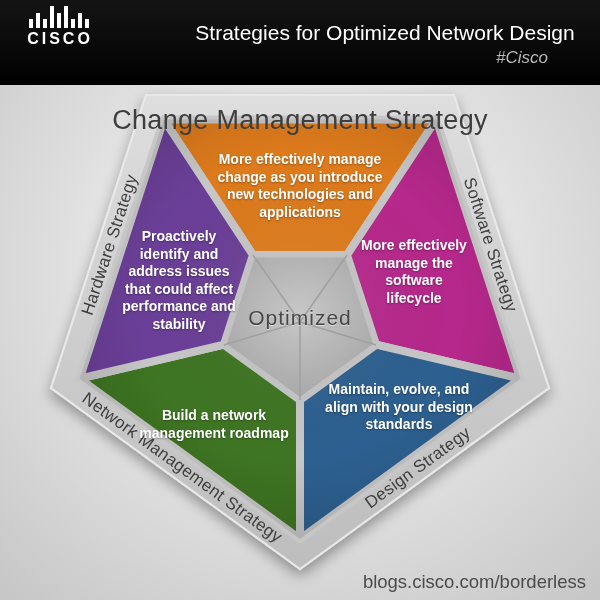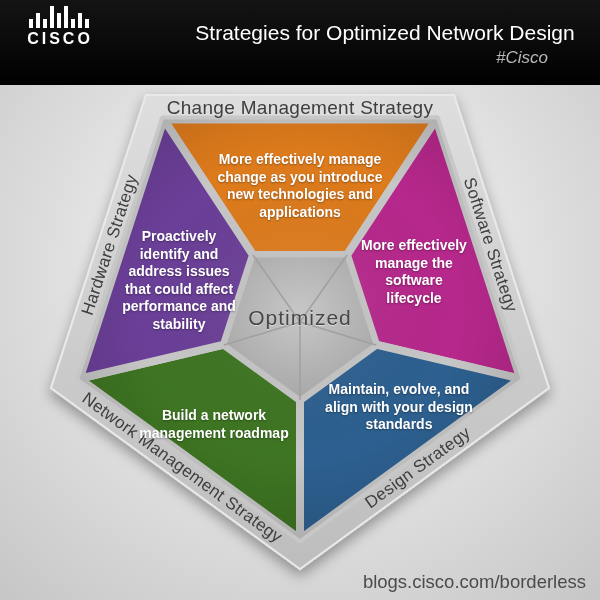--- a/index.html
+++ b/index.html
@@ -24,21 +24,21 @@
   .hashtag{
     position:absolute;top:48px;right:52px;
     color:#b9b9b9;font-size:17px;font-style:italic;text-align:right;
   }
   
   .diagram-svg{position:absolute;left:0;top:0;z-index:1;}
   .overlay{position:absolute;z-index:2;transform:translate(-50%,-50%);pointer-events:none;}
   .edge-label{
     color:#3e3e3e;font-size:17px;white-space:nowrap;letter-spacing:.3px;
   }
-  .edge-label.top{font-size:19px;}
+  .edge-label.top{font-size:27px;margin-top:12px;}
   .sector-text{
     color:#fff;font-weight:bold;font-size:14px;line-height:1.25;text-align:center;
     text-shadow:0 1px 2px rgba(0,0,0,.35);
   }
   .sector-text .para2{margin-top:13px;}
   .center-label{
     color:#474747;font-size:21px;letter-spacing:1px;
     text-shadow:0 1px 0 rgba(255,255,255,.45);
   }
   

